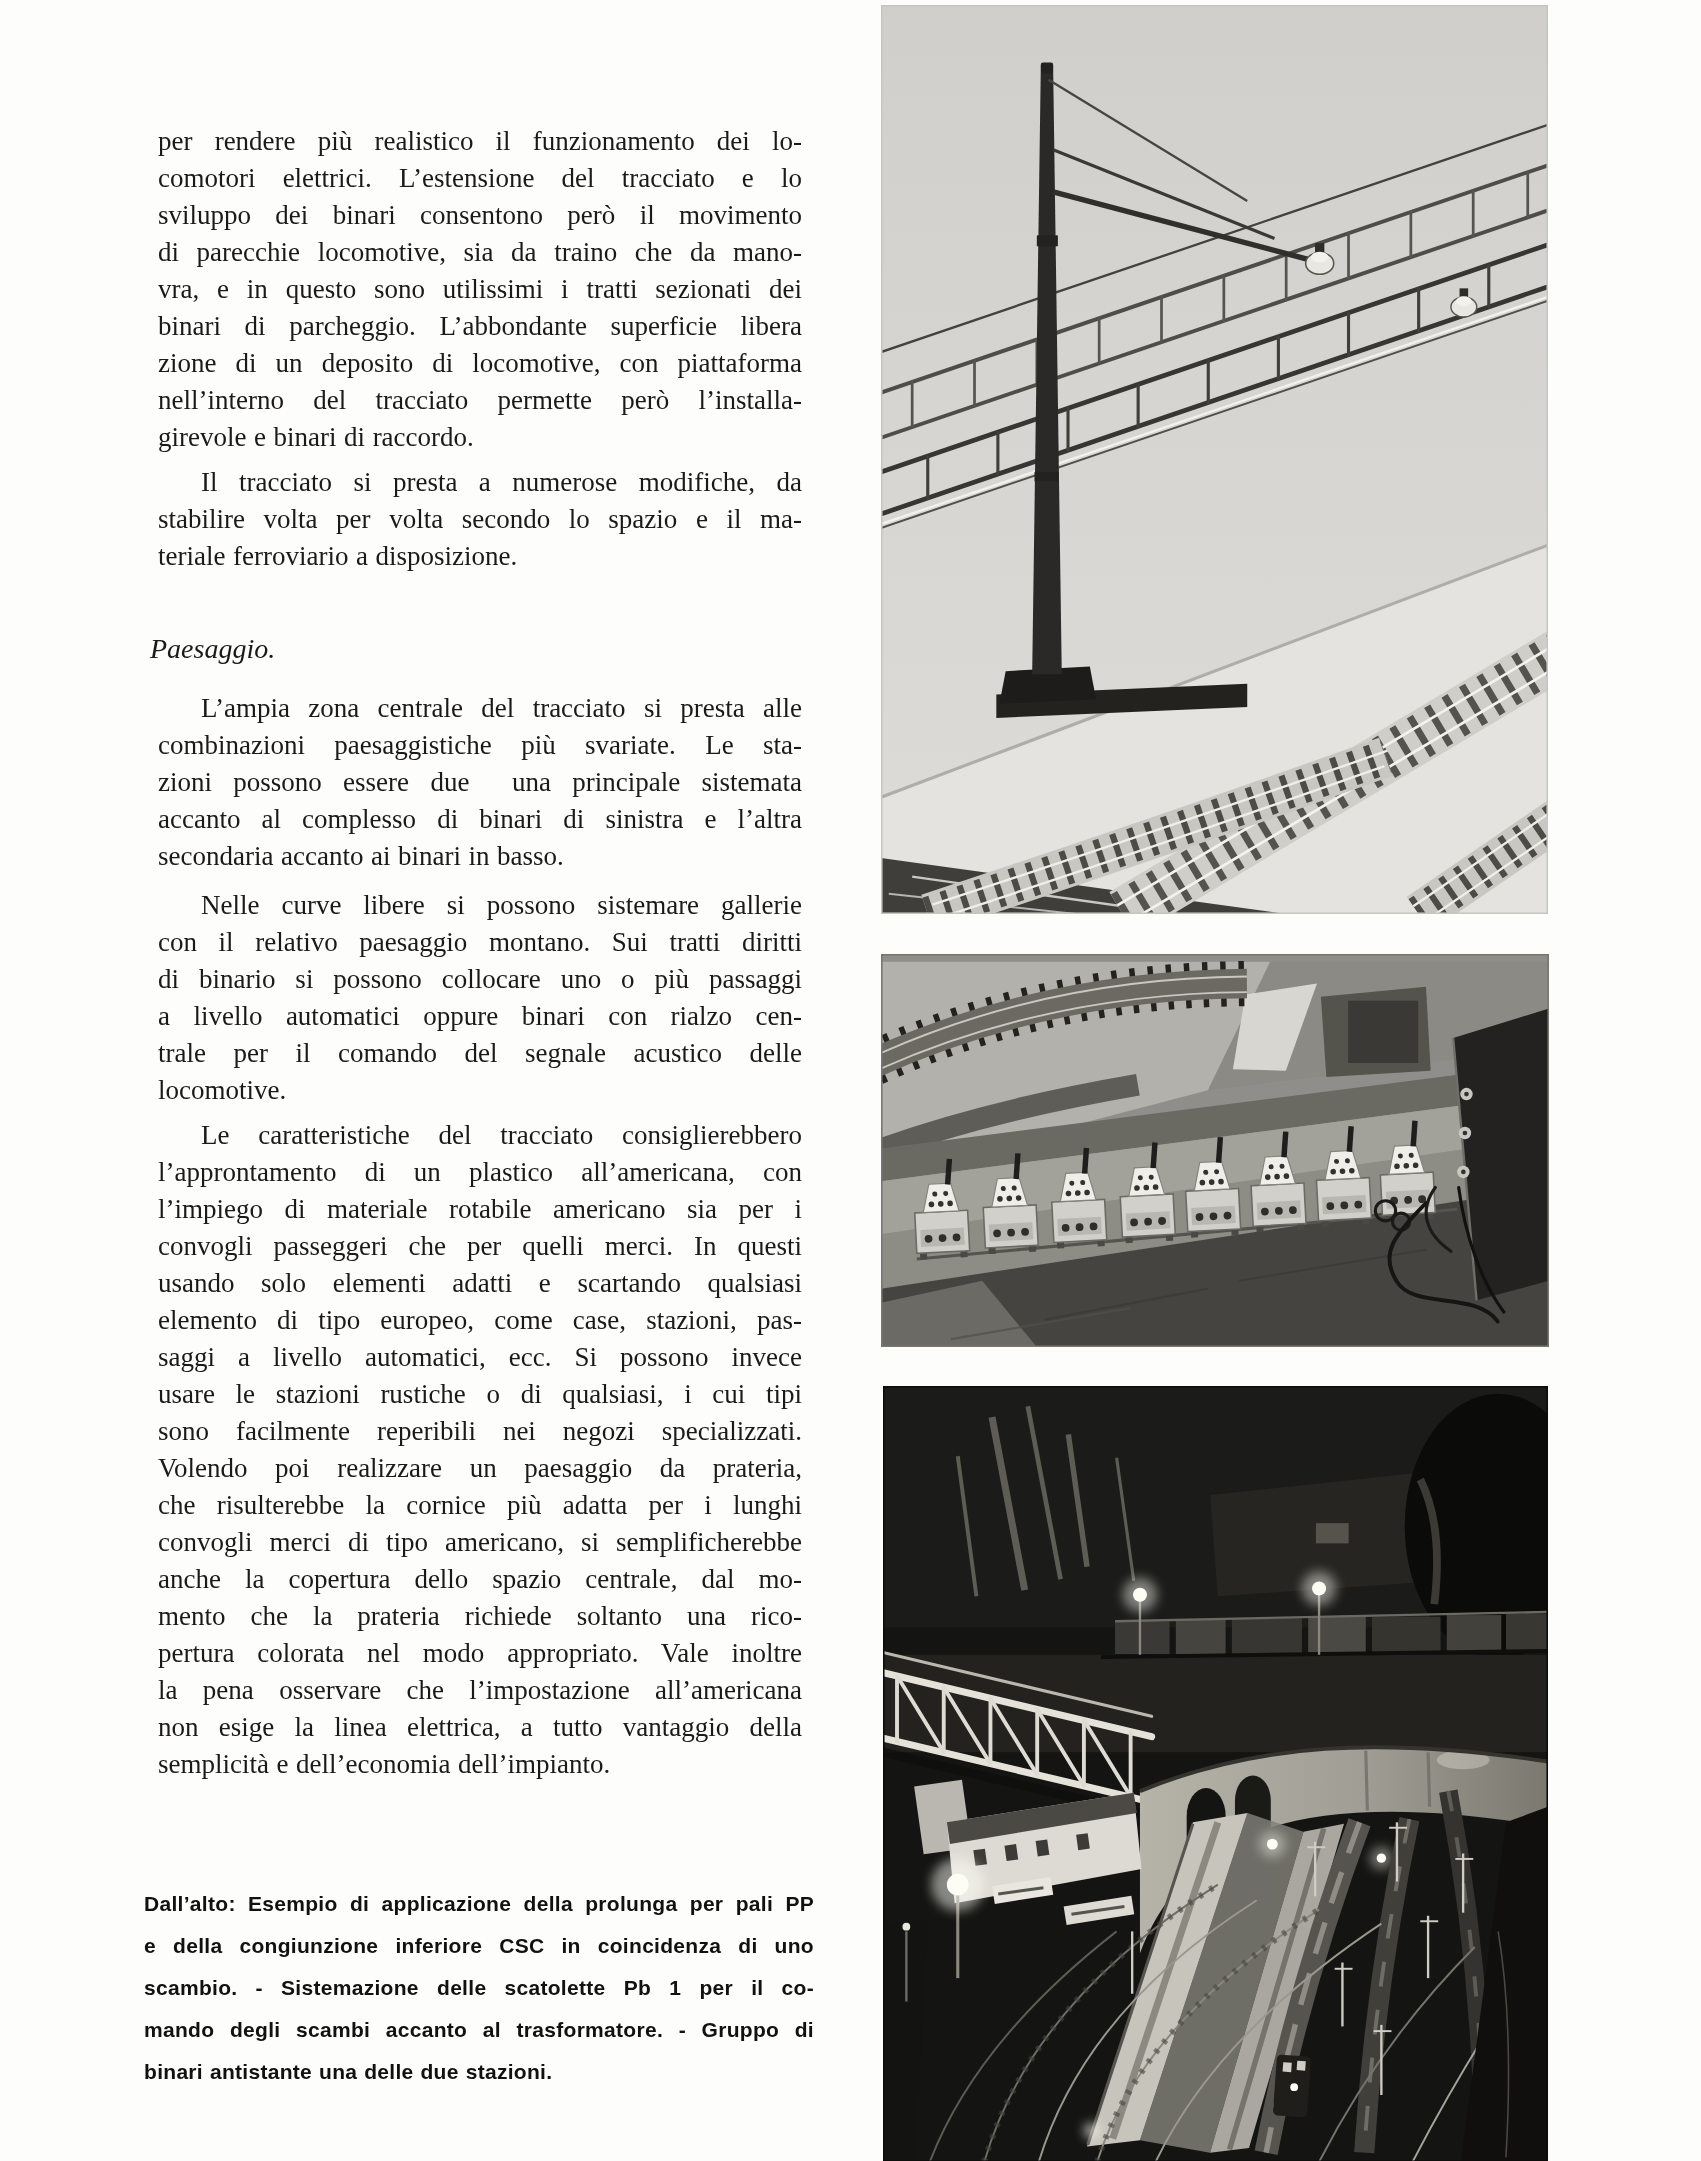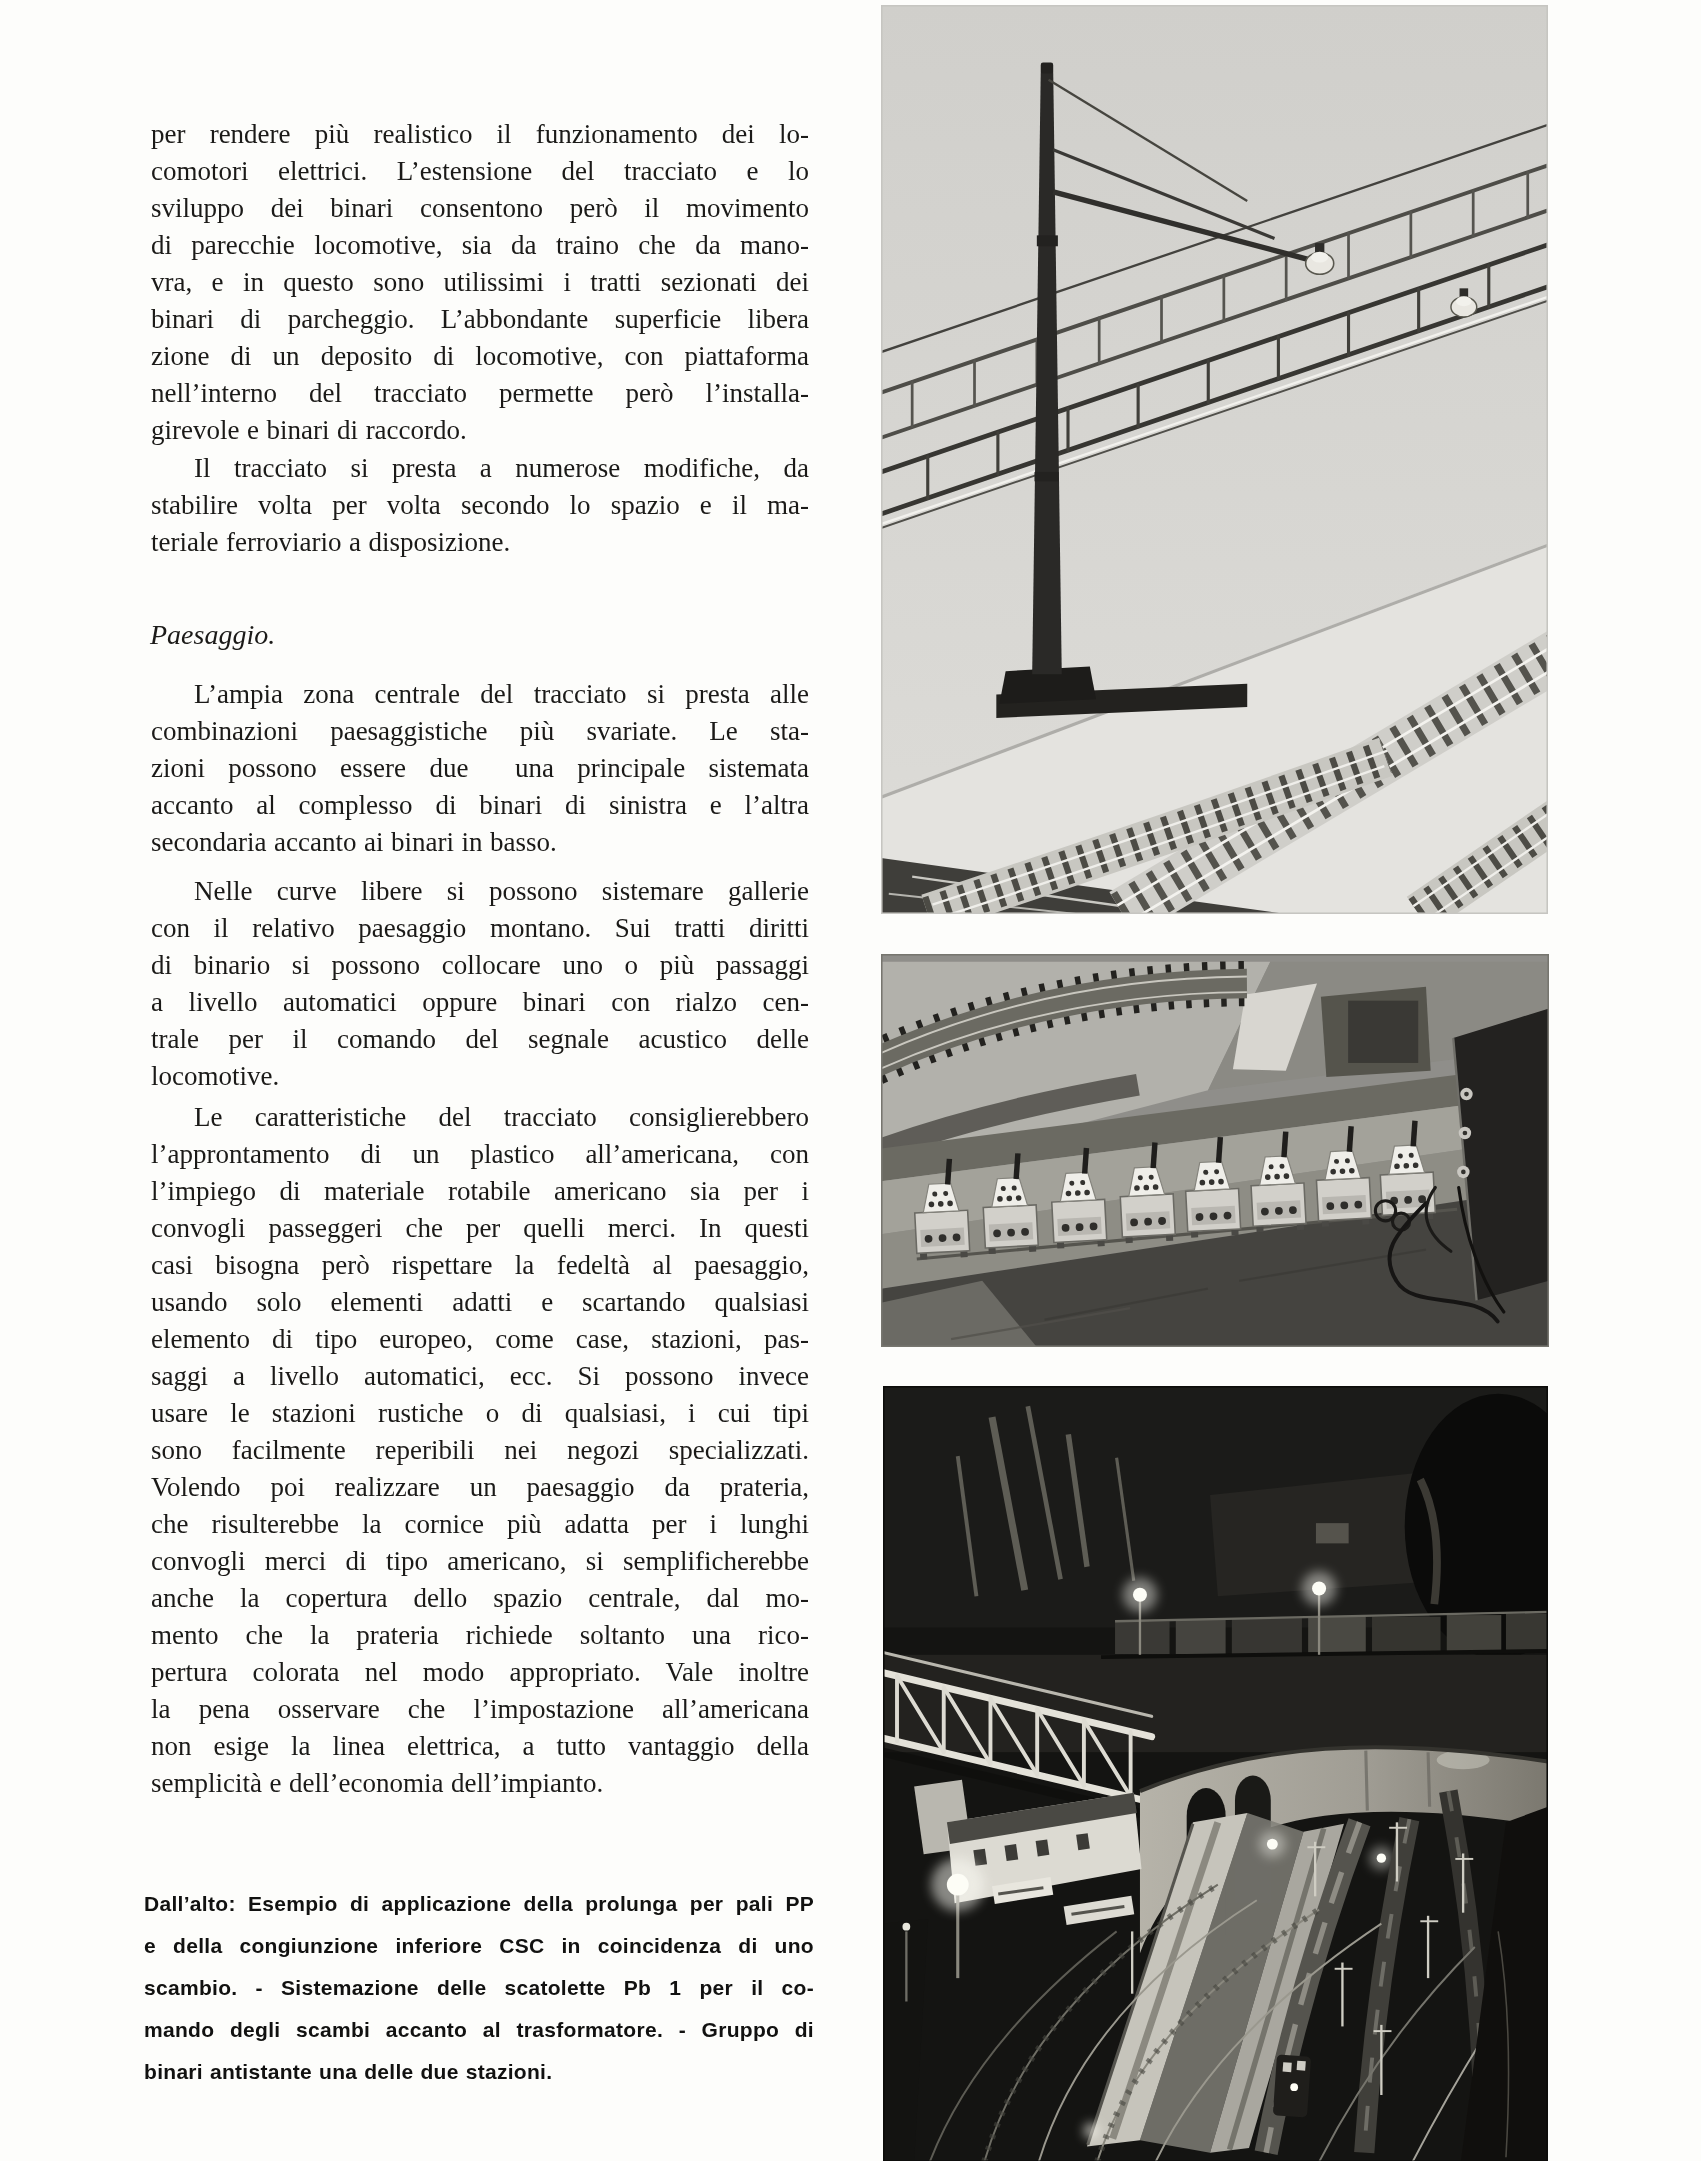--- a/index.html
+++ b/index.html
@@ -8,21 +8,21 @@
     width:1701px;height:2161px;
     background:#fdfdfb;
     overflow:hidden;
     font-family:"Liberation Serif",serif;
   }
   
   #article{
     position:absolute;left:150px;top:115px;width:660px;
     color:#1b1a18;font-size:27px;line-height:37px;
   }
-  .para{margin:1px;padding:0;}
+  .para{margin:8px;padding:0;}
   .ln{
     height:37px;overflow:hidden;
     text-align:justify;text-align-last:justify;
     word-spacing:0.8px;
   }
   .ln.last{text-align-last:left;}
   .ln.ind{text-indent:43px;}
   #heading{
     margin-top:55px;height:37px;
     font-style:italic;font-size:28px;
@@ -86,21 +86,20 @@
       <div class="ln">a livello automatici oppure binari con rialzo cen-</div>
       <div class="ln">trale per il comando del segnale acustico delle</div>
       <div class="ln last">locomotive.</div>
     </div>
 
     <div class="para mt5">
       <div class="ln ind">Le caratteristiche del tracciato consiglierebbero</div>
       <div class="ln">l’approntamento di un plastico all’americana, con</div>
       <div class="ln">l’impiego di materiale rotabile americano sia per i</div>
       <div class="ln">convogli passeggeri che per quelli merci. In questi</div>
-      <div class="ln">casi bisogna però rispettare la fedeltà al paesaggio,</div>
       <div class="ln">usando solo elementi adatti e scartando qualsiasi</div>
       <div class="ln">elemento di tipo europeo, come case, stazioni, pas-</div>
       <div class="ln">saggi a livello automatici, ecc. Si possono invece</div>
       <div class="ln">usare le stazioni rustiche o di qualsiasi, i cui tipi</div>
       <div class="ln">sono facilmente reperibili nei negozi specializzati.</div>
       <div class="ln">Volendo poi realizzare un paesaggio da prateria,</div>
       <div class="ln">che risulterebbe la cornice più adatta per i lunghi</div>
       <div class="ln">convogli merci di tipo americano, si semplificherebbe</div>
       <div class="ln">anche la copertura dello spazio centrale, dal mo-</div>
       <div class="ln">mento che la prateria richiede soltanto una rico-</div>

